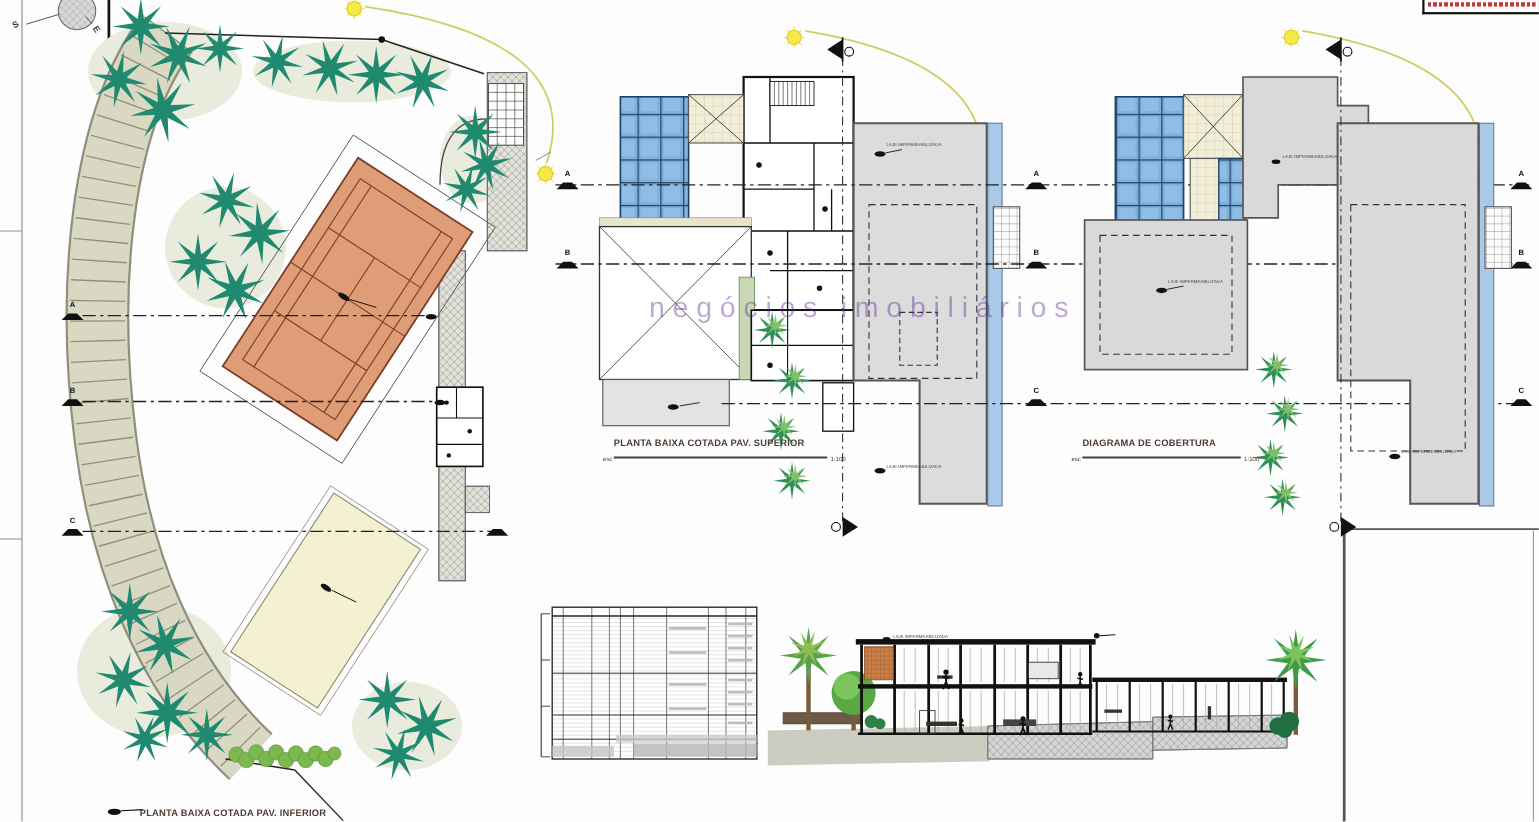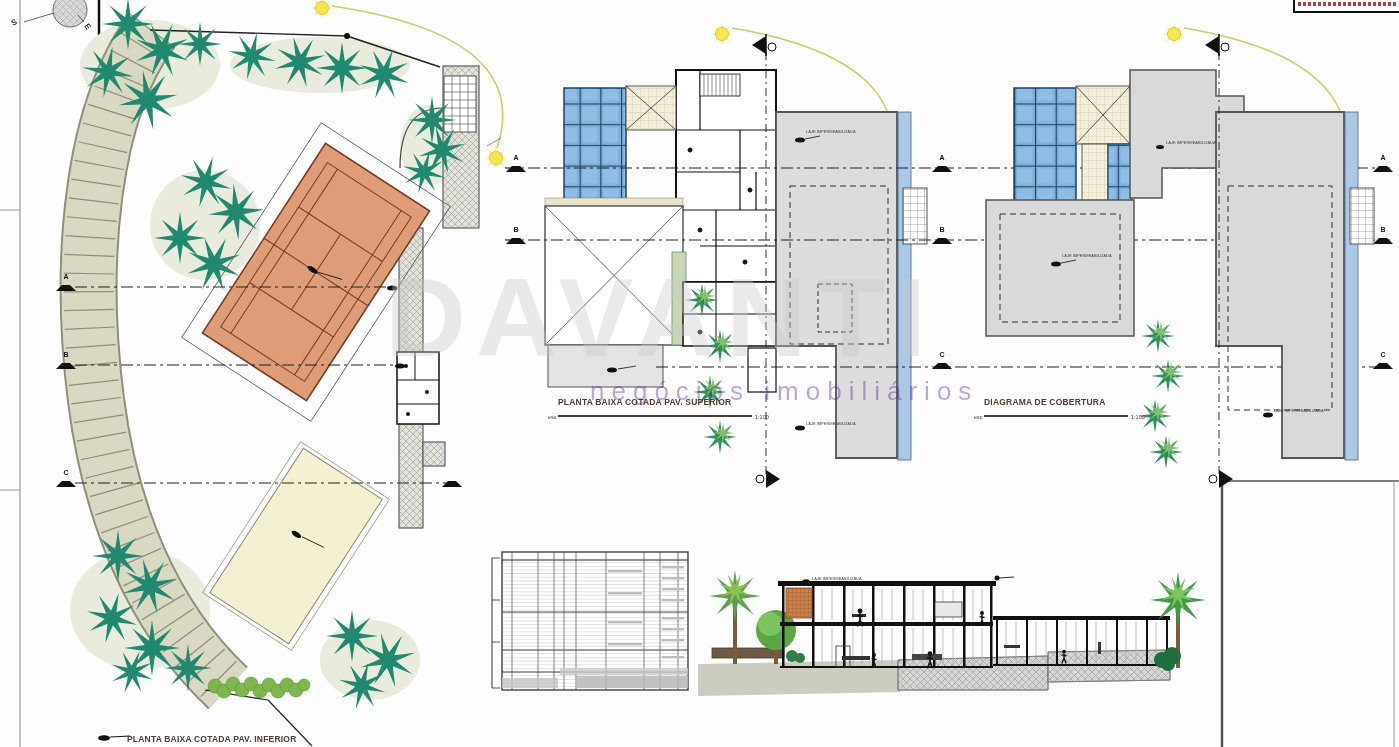--- a/index.html
+++ b/index.html
@@ -470,21 +470,20 @@
   <text x="755" y="419" class="scale-txt">1:100</text>
 
   <text x="984" y="405" class="title">DIAGRAMA DE COBERTURA</text>
   <line x1="984" y1="416" x2="1128" y2="416" stroke="#503c34" stroke-width="1.8"></line>
   <text x="974" y="419" class="scale-txt">esc</text>
   <text x="1131" y="419" class="scale-txt">1:100</text>
 </g>
 </svg>
 
 <div id="watermark">
-  <div id="wm-brand">DAVANTI</div>
   <div id="wm-tagline">negócios imobiliários</div>
 </div>
 
 <div id="stamp">
   <div id="stamp-lines"></div>
 </div>
 
 </div>
 
 </body></html>

